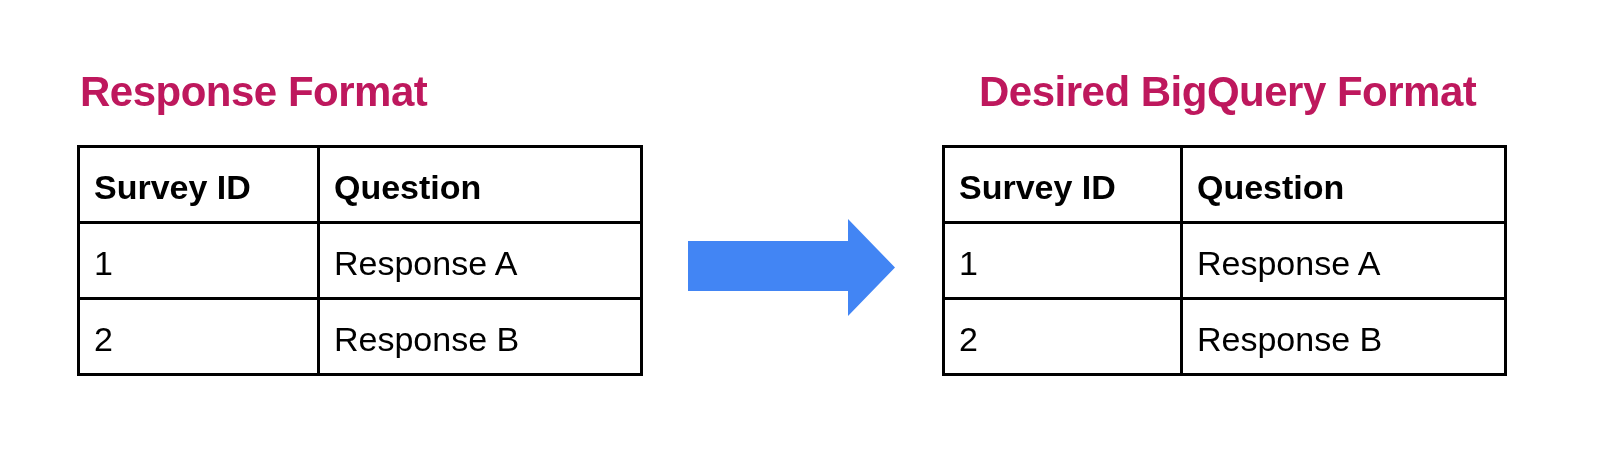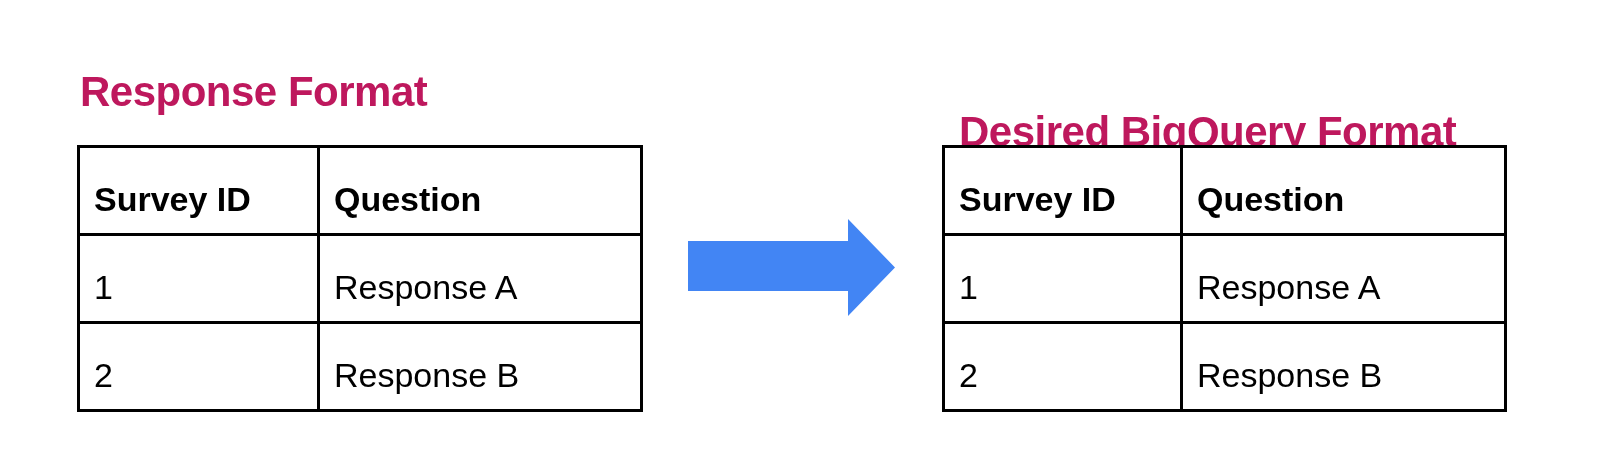--- a/index.html
+++ b/index.html
@@ -25,37 +25,37 @@
     position: absolute;
     top: 71px;
     font-size: 42px;
     line-height: 42px;
     font-weight: 700;
     letter-spacing: -0.5px;
     white-space: nowrap;
     color: #be185d;
   }
   .title-left  { left: 80px; }
-  .title-right { left: 959px; margin-top: 40px; }
+  .title-right { left: 979px; }
   table.fmt {
     position: absolute;
     top: 145px;
     border-collapse: collapse;
     table-layout: fixed;
     background: #ffffff;
   }
   .tbl-left  { left: 77px;  width: 566px; }
   .tbl-right { left: 942px; width: 565px; }
   .fmt th, .fmt td {
     border: 3px solid #000000;
     font-size: 34px;
     line-height: 1;
     text-align: left;
     vertical-align: middle;
-    padding: 16px 8px 0 14px;
+    padding: 4px 8px 0 14px;
     height: 69px;
     overflow: hidden;
     white-space: nowrap;
   }
   .fmt th { font-weight: 700; }
   .fmt td { font-weight: 400; }
   .tbl-left  .col-id { width: 215px; }
   .tbl-right .col-id { width: 213px; }
   .arrow-wrap {
     position: absolute;

